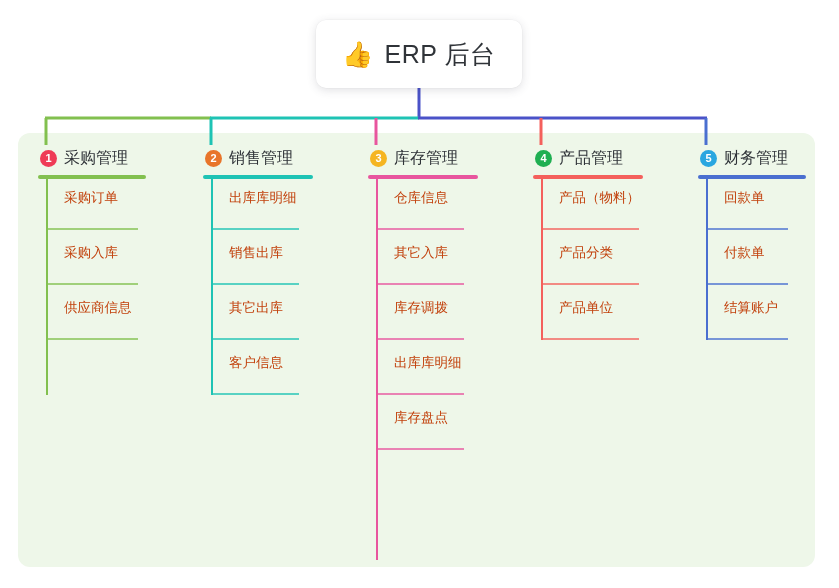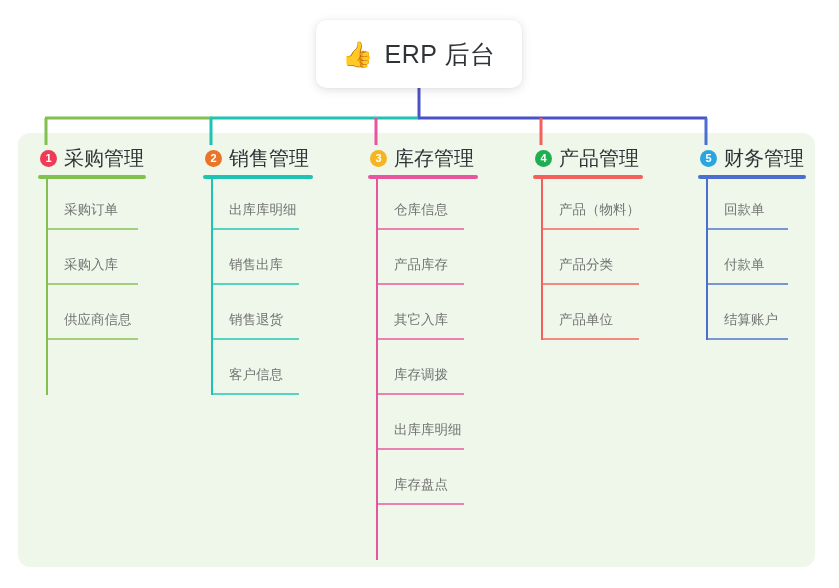--- a/index.html
+++ b/index.html
@@ -46,33 +46,33 @@
     display:flex;align-items:center;gap:7px;
     height:24px;padding-left:2px;
     white-space:nowrap;
   }
   .badge{
     width:17px;height:17px;border-radius:50%;
     color:#fff;font-size:11px;line-height:17px;
     text-align:center;font-weight:600;
     flex:0 0 auto;
   }
-  .col-title{font-size:20px;color:#2f3338;}
+  .col-title{font-size:16px;color:#2f3338;}
   .head-rule{height:4px;border-radius:2px;margin-top:5px;}
 
   
   .leaves{position:relative;margin-top:0;}
   .spine{position:absolute;left:8px;top:0;width:2px;}
   .leaf{
     position:relative;
     height:55px;
   }
   .leaf-label{
-    position:absolute;left:26px;bottom:15px;
-    font-size:13.5px;color:#737373;white-space:nowrap;
+    position:absolute;left:26px;bottom:27px;
+    font-size:13.5px;color:#c2410c;white-space:nowrap;
   }
   .leaf-rule{
     position:absolute;left:8px;bottom:4px;
     height:2px;
   }
 </style>
 </head>
 <body>
 
 <div id="stage">
@@ -129,21 +129,21 @@
           <div class="spine" style="background: rgb(30, 195, 180); height: 216px;"></div>
           <div class="leaf">
             <span class="leaf-label">出库库明细</span>
             <div class="leaf-rule" style="width: 88px; background: rgb(30, 195, 180); opacity: 0.72;"></div>
           </div>
           <div class="leaf">
             <span class="leaf-label">销售出库</span>
             <div class="leaf-rule" style="width: 88px; background: rgb(30, 195, 180); opacity: 0.72;"></div>
           </div>
           <div class="leaf">
-            <span class="leaf-label">销售退货</span>
+            <span class="leaf-label">其它出库</span>
             <div class="leaf-rule" style="width: 88px; background: rgb(30, 195, 180); opacity: 0.72;"></div>
           </div>
           <div class="leaf">
             <span class="leaf-label">客户信息</span>
             <div class="leaf-rule" style="width: 88px; background: rgb(30, 195, 180); opacity: 0.72;"></div>
           </div>
         </div>
       </div>
       <div class="col" style="left: 368px;">
         <div class="col-head">
@@ -151,24 +151,20 @@
           <span class="col-title">库存管理</span>
         </div>
         <div class="head-rule" style="width: 110px; background: rgb(232, 85, 158);"></div>
         <div class="leaves">
           <div class="spine" style="background: rgb(232, 85, 158); height: 381px;"></div>
           <div class="leaf">
             <span class="leaf-label">仓库信息</span>
             <div class="leaf-rule" style="width: 88px; background: rgb(232, 85, 158); opacity: 0.72;"></div>
           </div>
           <div class="leaf">
-            <span class="leaf-label">产品库存</span>
-            <div class="leaf-rule" style="width: 88px; background: rgb(232, 85, 158); opacity: 0.72;"></div>
-          </div>
-          <div class="leaf">
             <span class="leaf-label">其它入库</span>
             <div class="leaf-rule" style="width: 88px; background: rgb(232, 85, 158); opacity: 0.72;"></div>
           </div>
           <div class="leaf">
             <span class="leaf-label">库存调拨</span>
             <div class="leaf-rule" style="width: 88px; background: rgb(232, 85, 158); opacity: 0.72;"></div>
           </div>
           <div class="leaf">
             <span class="leaf-label">出库库明细</span>
             <div class="leaf-rule" style="width: 88px; background: rgb(232, 85, 158); opacity: 0.72;"></div>

